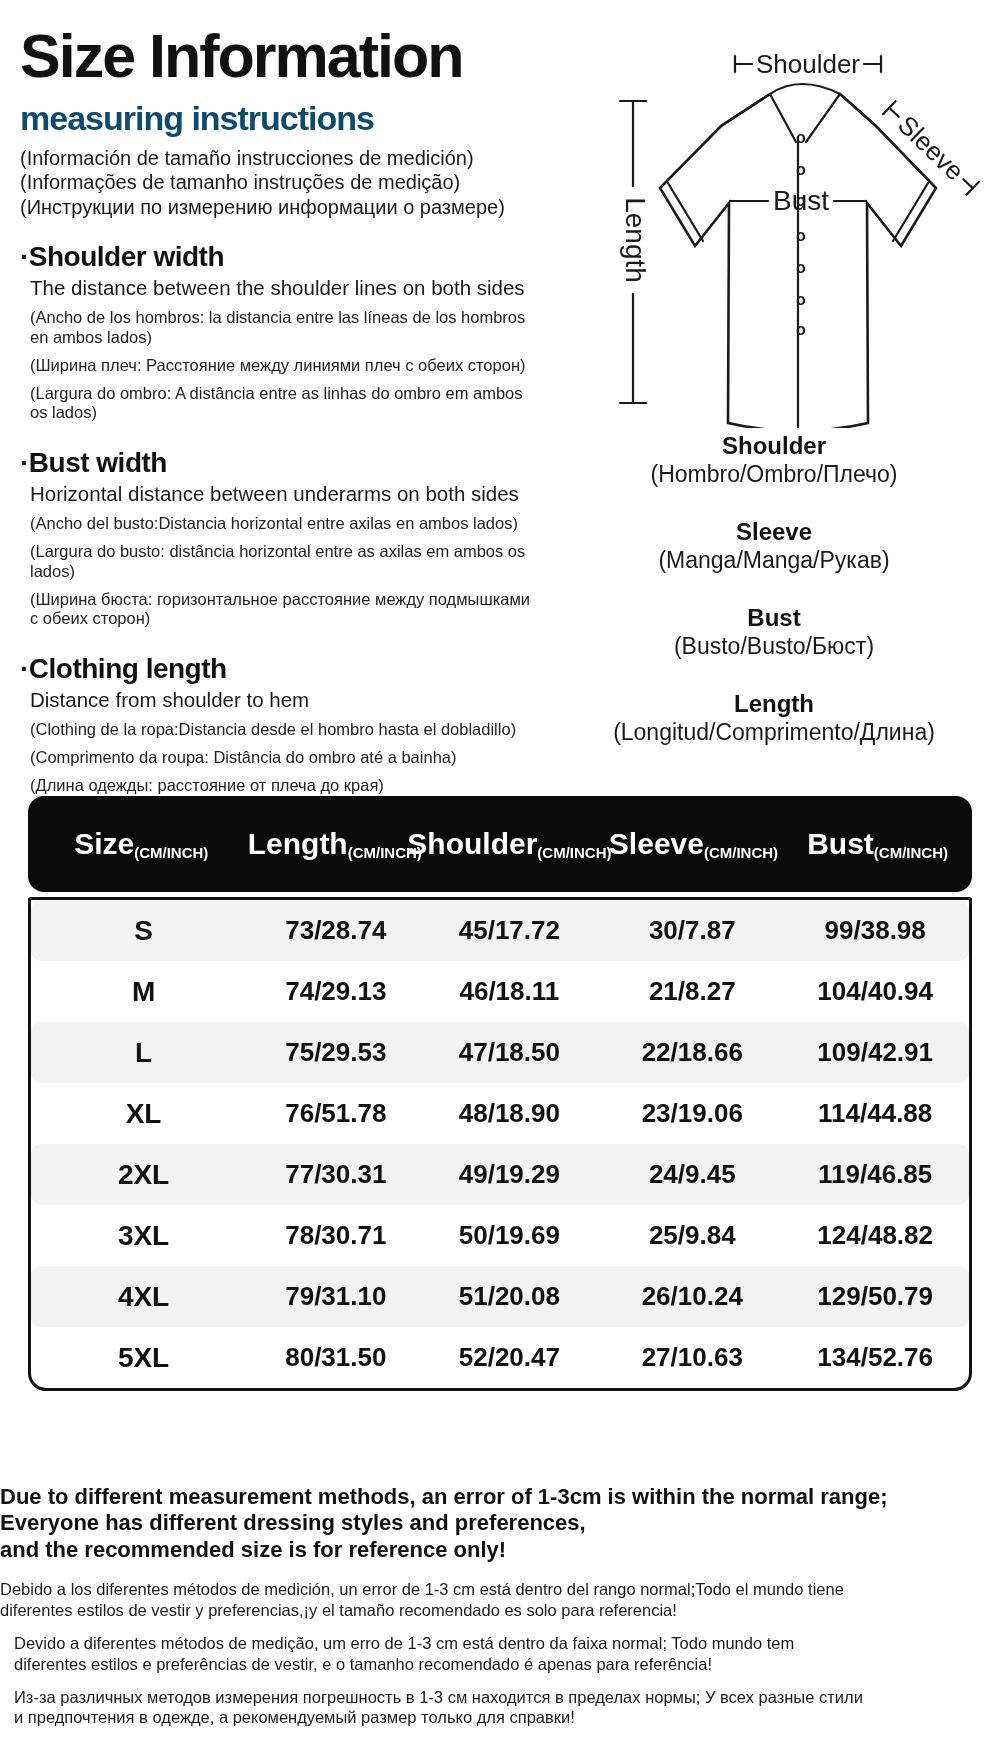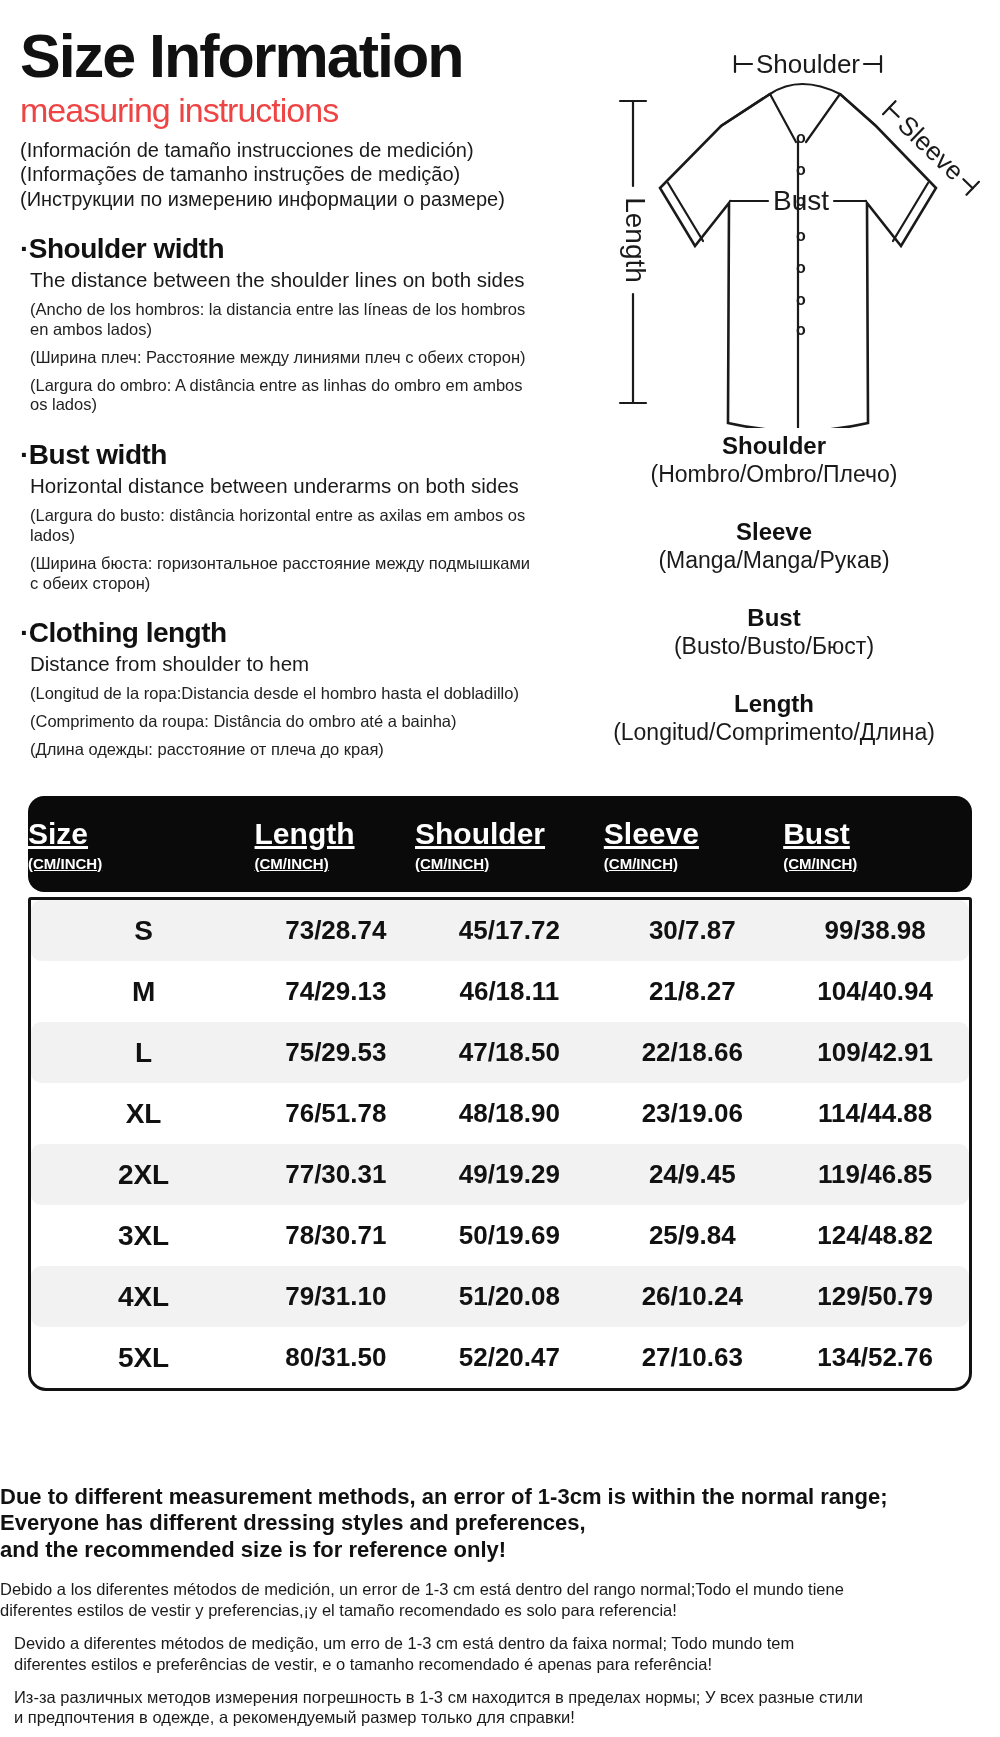--- a/index.html
+++ b/index.html
@@ -4,38 +4,38 @@
 <style>
   * { margin:0; padding:0; box-sizing:border-box; }
   html,body { background:#ffffff; }
   .page {
     position:relative; width:1000px; height:1737px; background:#ffffff;
     color:#1a1a1a; font-family:"Liberation Sans","DejaVu Sans",sans-serif; overflow:hidden;
   }
   
   .left-col { position:absolute; left:20px; top:26px; width:530px; }
   .main-title { font-size:61px; font-weight:bold; letter-spacing:-2px; line-height:1; color:#111; }
-  .sub-title { font-size:34px; font-weight:normal; letter-spacing:-1px; margin-top:4px; color:#ef4444; }
+  .sub-title { font-size:34px; font-weight:bold; letter-spacing:-1px; margin-top:12px; color:#0c4a6e; }
   .head-trs { margin-top:8px; }
   .head-trs p { font-size:20px; line-height:1.22; color:#1a1a1a; }
   .sections { margin-top:22px; }
   .section + .section { margin-top:24px; }
   .sec-title { font-size:28px; font-weight:bold; letter-spacing:-0.5px; color:#111; }
   .sec-desc { font-size:20.5px; margin:3px 0 0 10px; color:#1a1a1a; }
   .sec-tr { font-size:16.5px; line-height:1.2; margin:8px 0 0 10px; width:507px; color:#222; }
   
   .shirt-svg { position:absolute; left:548px; top:28px; }
   .legend { position:absolute; left:548px; top:432px; width:452px; text-align:center; }
   .leg-item + .leg-item { margin-top:30px; }
   .leg-term { font-size:24px; font-weight:bold; color:#111; }
   .leg-tr { font-size:23px; margin-top:1px; color:#1a1a1a; }
   
   .size-table { position:absolute; left:28px; top:796px; width:944px; }
   .t-header { height:96px; background:#0a0a0a; border-radius:16px; display:flex; align-items:center; color:#ffffff; }
-  .th-col { display:flex; flex-direction:column; align-items:flex-start; justify-content:center; text-align:center;text-decoration:underline; }
+  .th-col { display:flex; flex-direction:row; align-items:flex-end; justify-content:center; text-align:center; }
   .th-main { font-size:30px; font-weight:bold; }
   .th-unit { font-size:15px; font-weight:bold; margin-top:4px; }
   .t-body { margin-top:5px; border:3px solid #121212; border-radius:3px 3px 18px 18px; overflow:hidden; background:#fff; }
   .t-row { height:61px; display:flex; align-items:center; }
   .t-row.alt { background:#f2f2f2; border-radius:10px; }
   .t-cell { text-align:center; font-size:26px; font-weight:bold; color:#111; }
   .t-cell.size { font-size:28px; }
   .c0{width:24%} .c1{width:17%} .c2{width:20%} .c3{width:19%} .c4{width:20%}
   
   .footer { position:absolute; left:0; top:1484px; width:1000px; text-align:left; }
@@ -66,27 +66,28 @@
       <div class="section">
         <div class="sec-title"><span>·</span><span>Shoulder width</span></div>
         <p class="sec-desc">The distance between the shoulder lines on both sides</p>
         <p class="sec-tr">(Ancho de los hombros: la distancia entre las líneas de los hombros en ambos lados)</p>
         <p class="sec-tr">(Ширина плеч: Расстояние между линиями плеч с обеих сторон)</p>
         <p class="sec-tr">(Largura do ombro: A distância entre as linhas do ombro em ambos os lados)</p>
       </div>
       <div class="section">
         <div class="sec-title"><span>·</span><span>Bust width</span></div>
         <p class="sec-desc">Horizontal distance between underarms on both sides</p>
+        <p class="sec-tr">(Ancho del busto:Distancia horizontal entre axilas en ambos lados)</p>
         <p class="sec-tr">(Largura do busto: distância horizontal entre as axilas em ambos os lados)</p>
         <p class="sec-tr">(Ширина бюста: горизонтальное расстояние между подмышками с обеих сторон)</p>
       </div>
       <div class="section">
         <div class="sec-title"><span>·</span><span>Clothing length</span></div>
         <p class="sec-desc">Distance from shoulder to hem</p>
-        <p class="sec-tr">(Longitud de la ropa:Distancia desde el hombro hasta el dobladillo)</p>
+        <p class="sec-tr">(Clothing de la ropa:Distancia desde el hombro hasta el dobladillo)</p>
         <p class="sec-tr">(Comprimento da roupa: Distância do ombro até a bainha)</p>
         <p class="sec-tr">(Длина одежды: расстояние от плеча до края)</p>
       </div>
     </div>
   </div>
 
   <svg class="shirt-svg" width="450" height="400" viewBox="0 0 450 400">
 
     <g>
       <line class="stk" x1="187" y1="28" x2="187" y2="44"></line>

